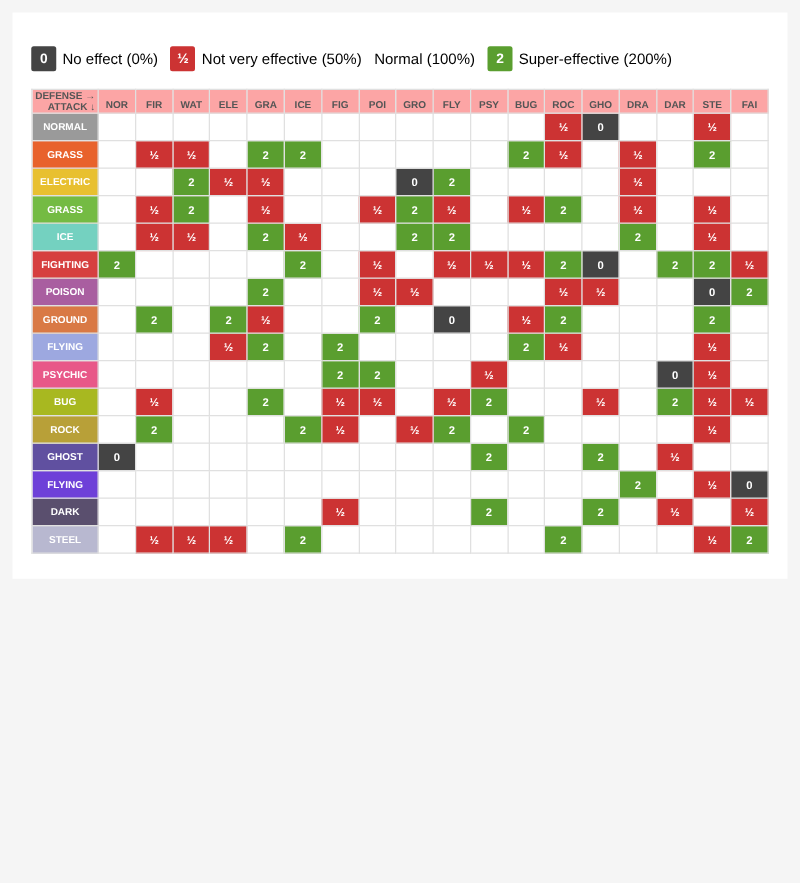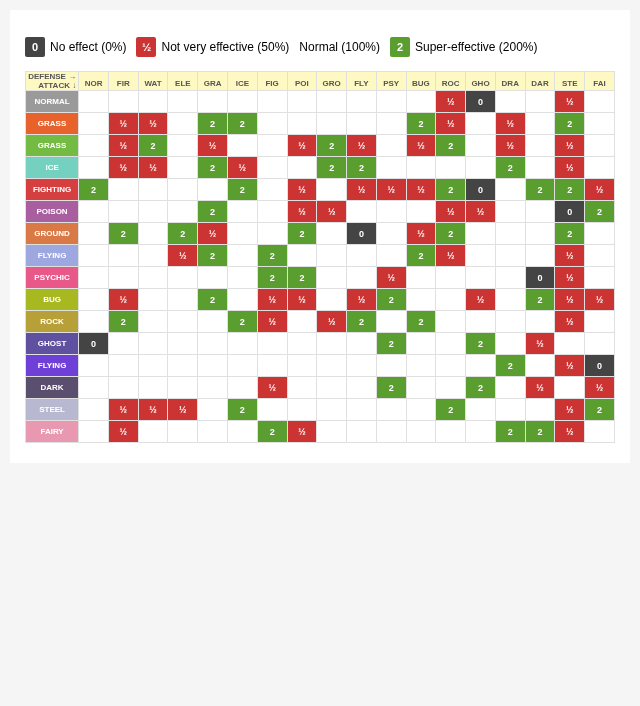--- a/index.html
+++ b/index.html
@@ -66,21 +66,21 @@
       width: 28px;
       height: 22px;
       text-align: center;
       vertical-align: middle;
       border: 1px solid #e0e0e0;
       padding: 0;
       font-size: 9px;
       font-weight: bold;
     }
     .header-row th {
-      background: #fef9c3;
+      background: #fca5a5;
       color: #555;
       font-size: 8px;
       font-weight: bold;
       height: 14px;
     }
     .type-label {
       font-size: 8px;
       font-weight: bold;
       color: white;
       width: 50px;
@@ -214,20 +214,41 @@
           <td class="cell-normal"></td>
           <td class="cell-double">2</td>
           <td class="cell-half">½</td>
           <td class="cell-normal"></td>
           <td class="cell-half">½</td>
           <td class="cell-normal"></td>
           <td class="cell-double">2</td>
           <td class="cell-normal"></td>
         </tr>
         <tr>
+          <th class="type-label" style="background-color: rgb(232, 192, 48);">ELECTRIC</th>
+          <td class="cell-normal"></td>
+          <td class="cell-normal"></td>
+          <td class="cell-double">2</td>
+          <td class="cell-half">½</td>
+          <td class="cell-half">½</td>
+          <td class="cell-normal"></td>
+          <td class="cell-normal"></td>
+          <td class="cell-normal"></td>
+          <td class="cell-noeffect">0</td>
+          <td class="cell-double">2</td>
+          <td class="cell-normal"></td>
+          <td class="cell-normal"></td>
+          <td class="cell-normal"></td>
+          <td class="cell-normal"></td>
+          <td class="cell-half">½</td>
+          <td class="cell-normal"></td>
+          <td class="cell-normal"></td>
+          <td class="cell-normal"></td>
+        </tr>
+        <tr>
           <th class="type-label" style="background-color: rgb(116, 187, 67);">GRASS</th>
           <td class="cell-normal"></td>
           <td class="cell-half">½</td>
           <td class="cell-double">2</td>
           <td class="cell-normal"></td>
           <td class="cell-half">½</td>
           <td class="cell-normal"></td>
           <td class="cell-normal"></td>
           <td class="cell-half">½</td>
           <td class="cell-double">2</td>
@@ -485,37 +506,16 @@
           <td class="cell-normal"></td>
           <td class="cell-normal"></td>
           <td class="cell-normal"></td>
           <td class="cell-normal"></td>
           <td class="cell-double">2</td>
           <td class="cell-normal"></td>
           <td class="cell-normal"></td>
           <td class="cell-normal"></td>
           <td class="cell-half">½</td>
           <td class="cell-double">2</td>
-        </tr>
-        <tr>
-          <th class="type-label" style="background-color: rgb(232, 152, 176);">FAIRY</th>
-          <td class="cell-normal"></td>
-          <td class="cell-half">½</td>
-          <td class="cell-normal"></td>
-          <td class="cell-normal"></td>
-          <td class="cell-normal"></td>
-          <td class="cell-normal"></td>
-          <td class="cell-double">2</td>
-          <td class="cell-half">½</td>
-          <td class="cell-normal"></td>
-          <td class="cell-normal"></td>
-          <td class="cell-normal"></td>
-          <td class="cell-normal"></td>
-          <td class="cell-normal"></td>
-          <td class="cell-normal"></td>
-          <td class="cell-double">2</td>
-          <td class="cell-double">2</td>
-          <td class="cell-half">½</td>
-          <td class="cell-normal"></td>
         </tr>
       </tbody>
   </table>
 </div>
 
 </body></html>

